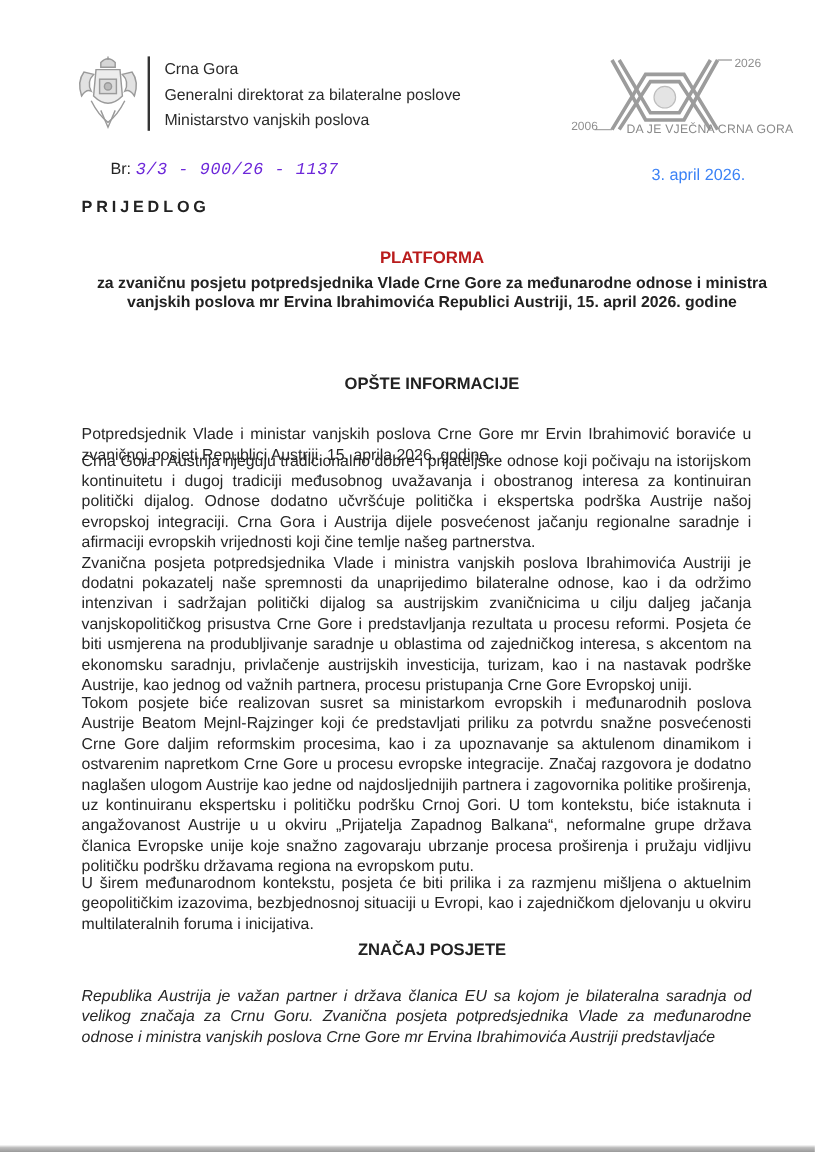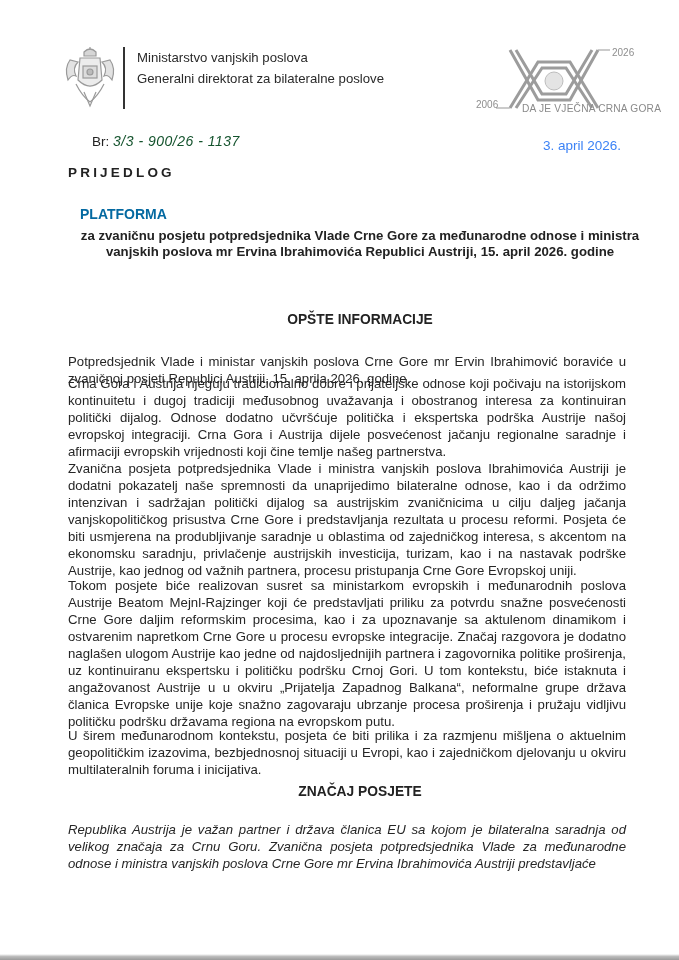--- a/index.html
+++ b/index.html
@@ -13,26 +13,26 @@
 
   
   .crest { position: absolute; left: 62px; top: 46px; width: 56px; height: 62px; }
   .hdr-rule { position: absolute; left: 123px; top: 47px; width: 2px; height: 62px; background: #333; }
   .hdr-lines { position: absolute; left: 137px; top: 47px; font-size: 13.2px; line-height: 21px; color: #2a2a2a; }
   .anniv { position: absolute; left: 470px; top: 42px; width: 170px; height: 76px; }
   .anniv-motto { position: absolute; left: 480px; top: 103px; font-size: 10.2px; color: #8a8a8a; letter-spacing: 0.2px; padding-left: 42px; }
 
   
   .ref { position: absolute; left: 92px; top: 133px; font-size: 13.5px; color: #222; }
-  .ref .hand { font-family: Liberation Sans, sans-serif; font-style: italic; color: #14532d; font-size: 14px; letter-spacing: 0.5px; margin-top: 20px; }
+  .ref .hand { font-family: Liberation Mono, monospace; font-style: italic; color: #6d28d9; font-size: 14px; letter-spacing: 0.5px; margin-top: 20px; }
   .date { position: absolute; right: 58px; top: 138px; font-size: 13.5px; color: #3b82f6; }
   .proposal { position: absolute; left: 68px; top: 165px; font-size: 13.5px; font-weight: bold; letter-spacing: 3.2px; color: #222; }
 
   
-  .title { position: absolute; left: 80px; width: 560px; text-align: left; top: 206px; font-size: 14px; font-weight: bold; color: #0369a1; }
+  .title { position: absolute; left: 80px; width: 560px; text-align: center; top: 206px; font-size: 14px; font-weight: bold; color: #b91c1c; }
   .subtitle { position: absolute; left: 78px; width: 564px; text-align: center; top: 228px; font-size: 13.2px; font-weight: bold; line-height: 16px; color: #222; }
 
   .section-h { position: absolute; left: 80px; width: 560px; text-align: center; font-size: 13.8px; font-weight: bold; color: #222; }
 
   .para {
     position: absolute; left: 68px; width: 558px;
     font-size: 13.2px; line-height: 17px; text-align: justify; color: #262626;
     text-align-last: left; hyphens: none;
   }
   .para.italic { font-style: italic; }
@@ -53,22 +53,23 @@
       <path d="M48 14 Q54 22 50 34 Q46 28 42 30 Q46 22 40 16 Z" fill="#e2e2e2"></path>
       <path d="M18 12 L38 12 L40 34 Q28 46 16 34 Z" fill="#ececec"></path>
       <rect x="21" y="20" width="14" height="12" fill="#dcdcdc"></rect>
       <path d="M14 38 Q20 50 28 56 Q36 50 42 38"></path>
       <path d="M22 46 L28 60 L34 46"></path>
       <circle cx="28" cy="26" r="3" fill="#bbb"></circle>
     </g>
   </svg>
   <div class="hdr-rule"></div>
   <div class="hdr-lines">
+    <div>Crna Gora</div>
+    <div>Generalni direktorat za bilateralne poslove</div>
     <div>Ministarstvo vanjskih poslova</div>
-    <div>Generalni direktorat za bilateralne poslove</div>
   </div>
 
   <svg class="anniv" viewBox="0 0 170 76">
     <g stroke="#9c9c9c" stroke-width="3" fill="none">
       <path d="M40 8 L68 58 L100 58 L128 8"></path>
       <path d="M46 8 L72 52 L96 52 L122 8"></path>
       <path d="M40 66 L68 20 L100 20 L128 66"></path>
       <path d="M46 66 L72 26 L96 26 L122 66"></path>
     </g>
     <g stroke="#a8a8a8" stroke-width="1.2">

